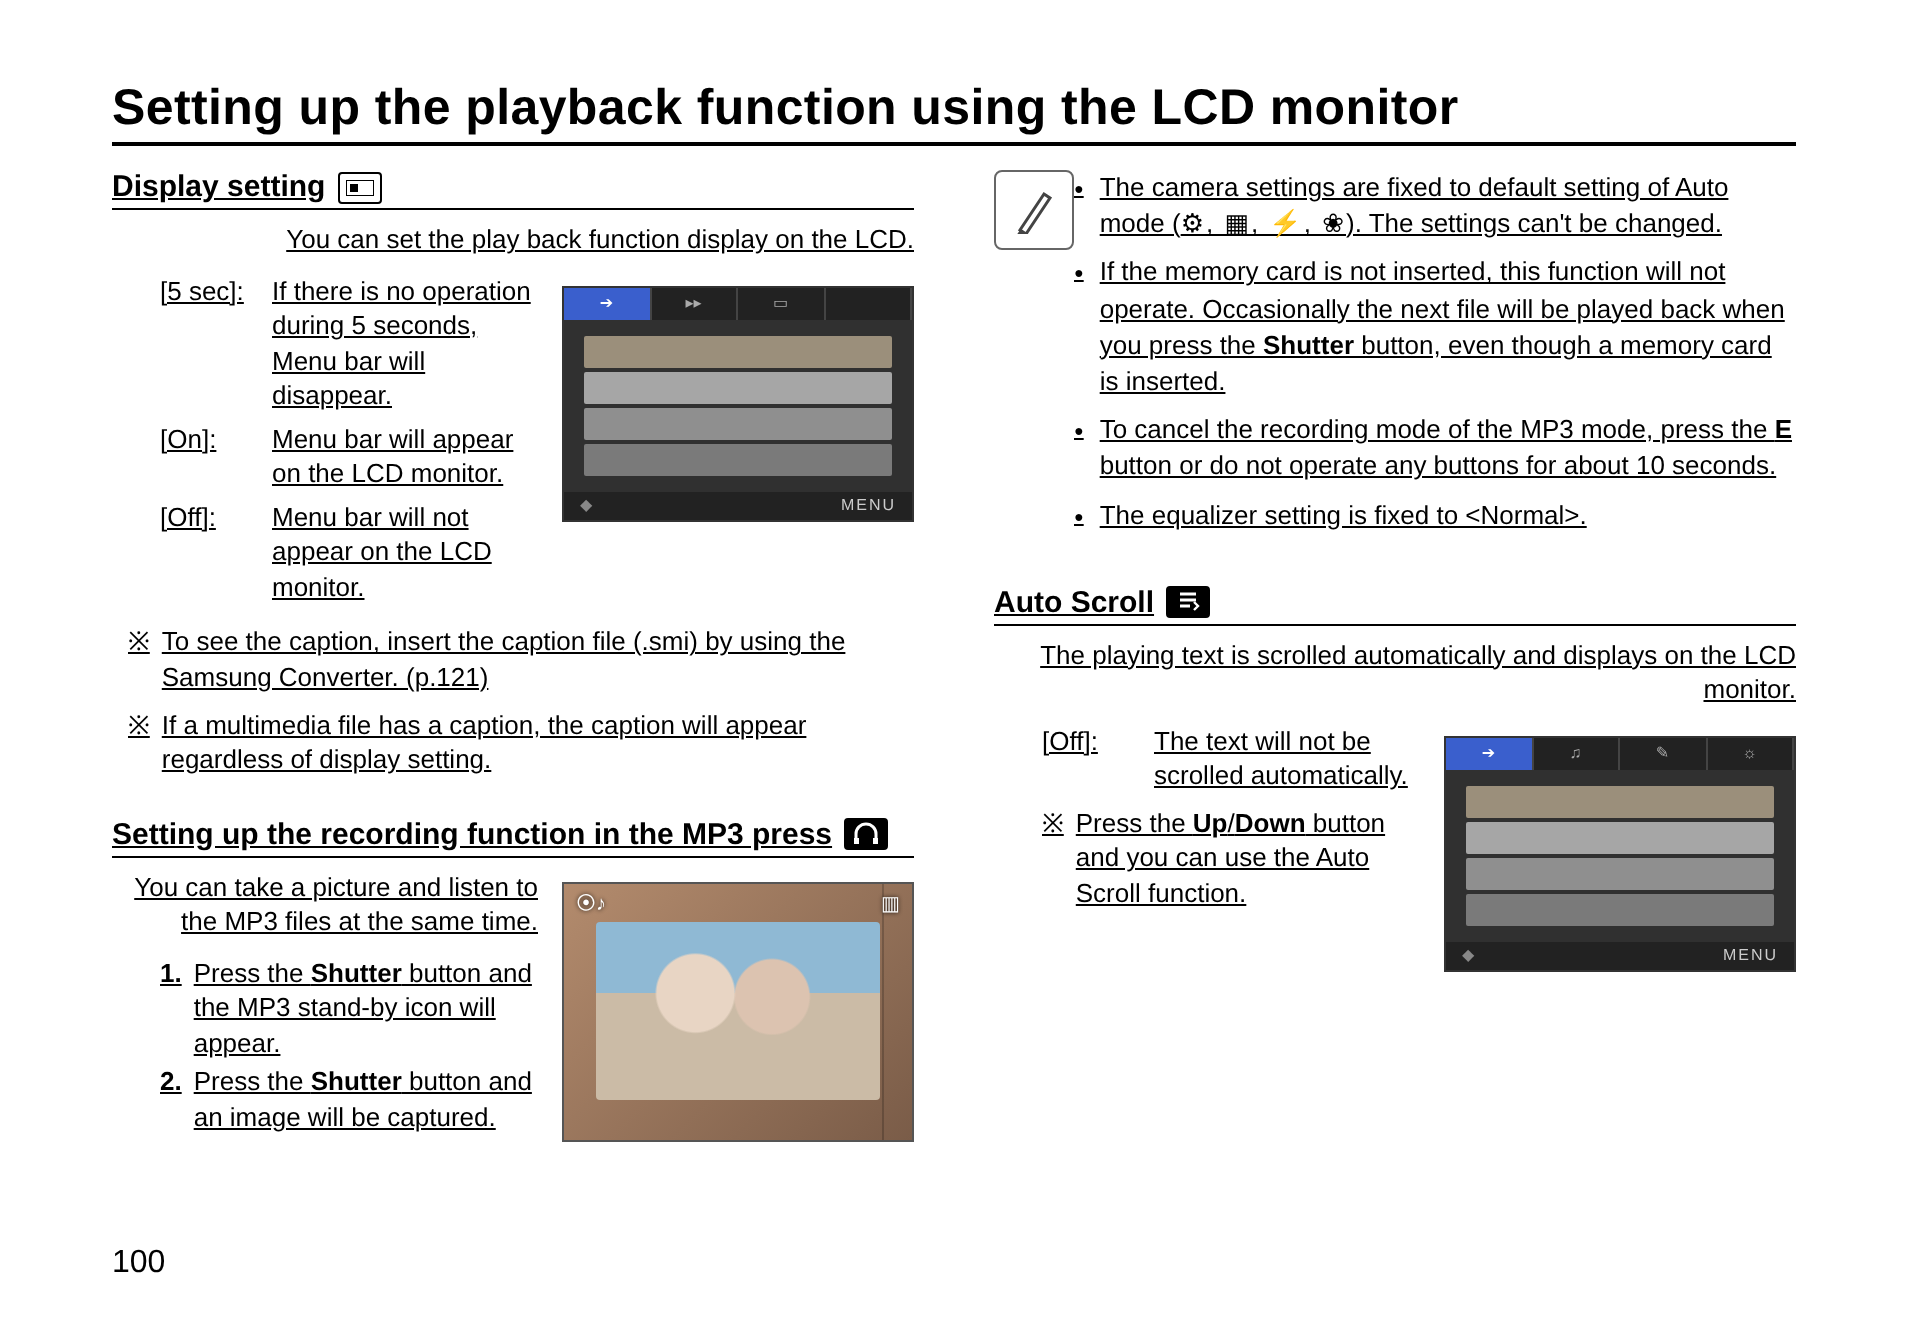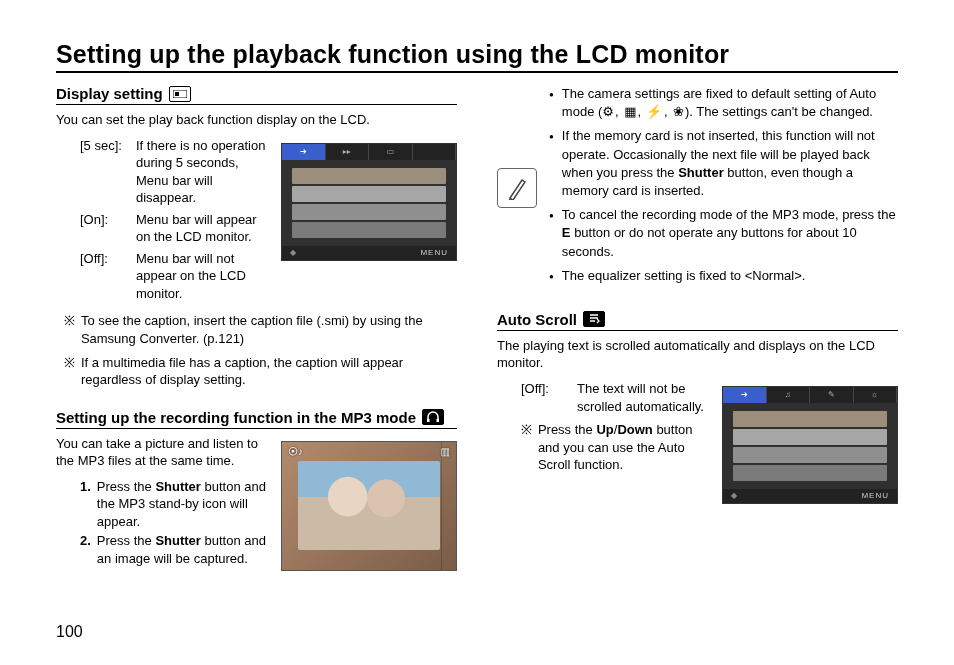--- a/index.html
+++ b/index.html
@@ -22,21 +22,21 @@
     margin: 0 0 10px 0;
     border-bottom: 2px solid #000;
     padding-bottom: 2px;
     letter-spacing: 0.2px;
   }
   .columns {
     display: flex;
     gap: 40px;
     margin-top: 12px;
   }
-  .col { flex: 1; min-width: 0; }
+  .col { flex: 1; min-width: 0; text-decoration: underline; }
 
   h2 {
     font-size: 15px;
     font-weight: bold;
     margin: 0 0 6px 0;
     border-bottom: 1.5px solid #000;
     padding-bottom: 2px;
     display: flex;
     align-items: center;
     gap: 6px;
@@ -44,21 +44,21 @@
   .head-icon {
     width: 22px; height: 16px;
     border: 1.5px solid #000;
     border-radius: 2px;
     display: inline-flex;
     align-items: center; justify-content: center;
     font-size: 10px;
     background: #fff;
   }
   .head-icon.dark { background:#000; color:#fff; }
-  .intro { margin: 4px 0 8px 0; line-height: 1.35; }
+  .intro { margin: 4px 0 8px 0; line-height: 1.35; text-align: right; }
 
   .opt-row { display:flex; margin-left: 24px; margin-bottom: 4px; line-height:1.35;}
   .opt-key { width: 56px; flex: none; }
   .opt-val { flex:1; }
 
   .asterisk-row { display:flex; gap:6px; margin-left: 8px; margin-top:6px; line-height:1.35;}
   .asterisk-row .mark { font-family: "Times New Roman", serif; flex:none; }
 
   .num-row { display:flex; gap:6px; margin-left: 24px; margin-top:2px; line-height:1.35;}
   .num-row .num { font-weight:bold; flex:none;}
@@ -95,21 +95,21 @@
                 linear-gradient(#8fb9d4 0 40%, #cbbba6 40% 100%);
     border-radius:2px;
   }
   .photo::before {
     content:""; position:absolute; inset:0;
     background: repeating-linear-gradient(90deg, rgba(0,0,0,0) 0 159px, rgba(0,0,0,.2) 159px 160px);
     pointer-events:none;
   }
   .photo .overlay-icon { position:absolute; font-size:10px; color:#fff; text-shadow:0 0 2px #000;}
   .note-box {
-    display:flex; gap: 12px; align-items: center;
+    display:flex; gap: 0;
   }
   .note-icon {
     width: 40px; height: 40px; flex:none;
     border: 1.5px solid #666; border-radius: 4px;
     display:flex; align-items:center; justify-content:center;
     font-size: 22px;
   }
   ul.bullets { margin: 0; padding:0; list-style:none;}
   ul.bullets li { display:flex; gap:8px; line-height:1.4; margin-bottom:6px;}
   ul.bullets li::before { content:"●"; font-size:8px; margin-top:4px;}
@@ -179,21 +179,21 @@
         <span>To see the caption, insert the caption file (.smi) by using the Samsung Converter. (p.121)</span>
       </div>
       <div class="asterisk-row">
         <span class="mark">※</span>
         <span>If a multimedia file has a caption, the caption will appear regardless of display setting.</span>
       </div>
 
       <div class="spacer"></div>
 
       <h2>
-        <span>Setting up the recording function in the MP3 mode</span>
+        <span>Setting up the recording function in the MP3 press</span>
         <span class="head-icon dark">
           <svg width="14" height="12" viewBox="0 0 14 12">
               <path d="M2 9 V6 a5 5 0 0 1 10 0 V9" fill="none" stroke="#fff" stroke-width="1.5"></path>
               <rect x="1" y="8" width="2.5" height="3" fill="#fff"></rect>
               <rect x="10.5" y="8" width="2.5" height="3" fill="#fff"></rect>
             </svg>
         </span>
       </h2>
 
       <div class="float-right">

